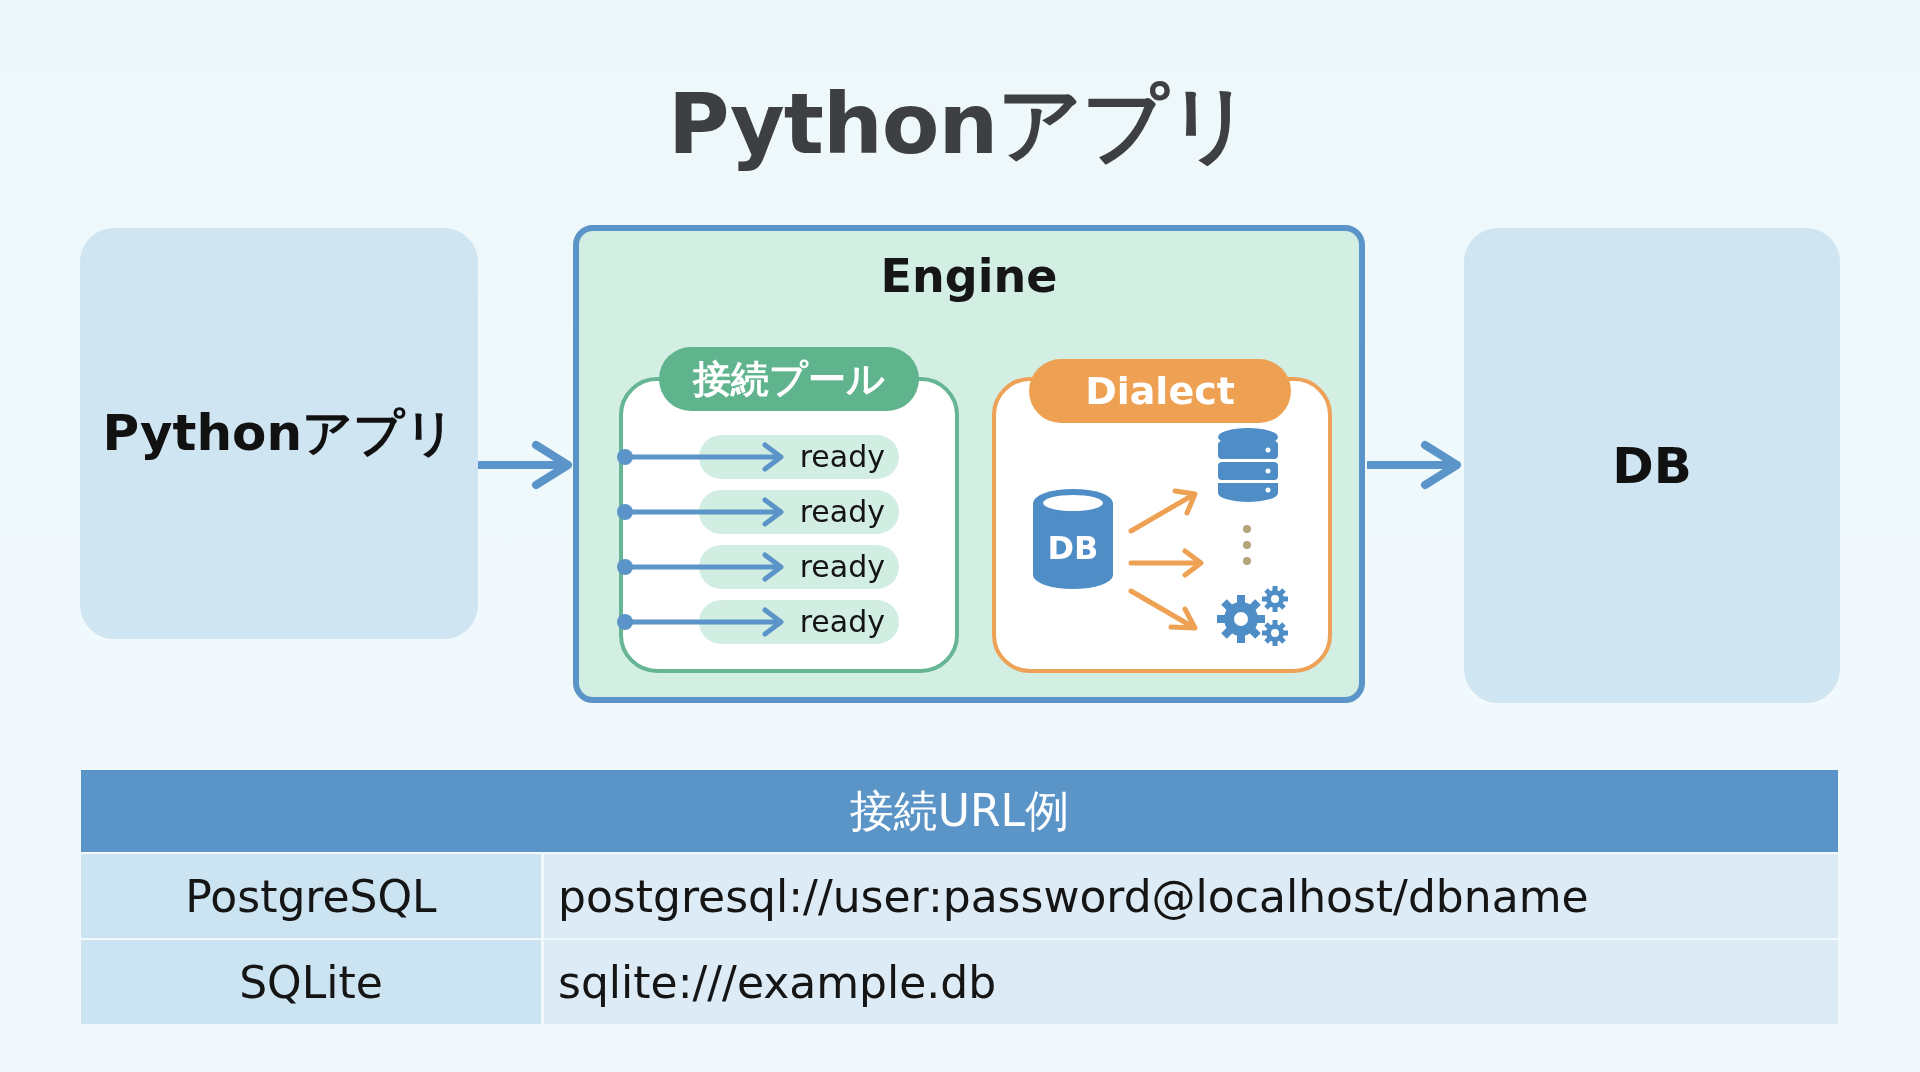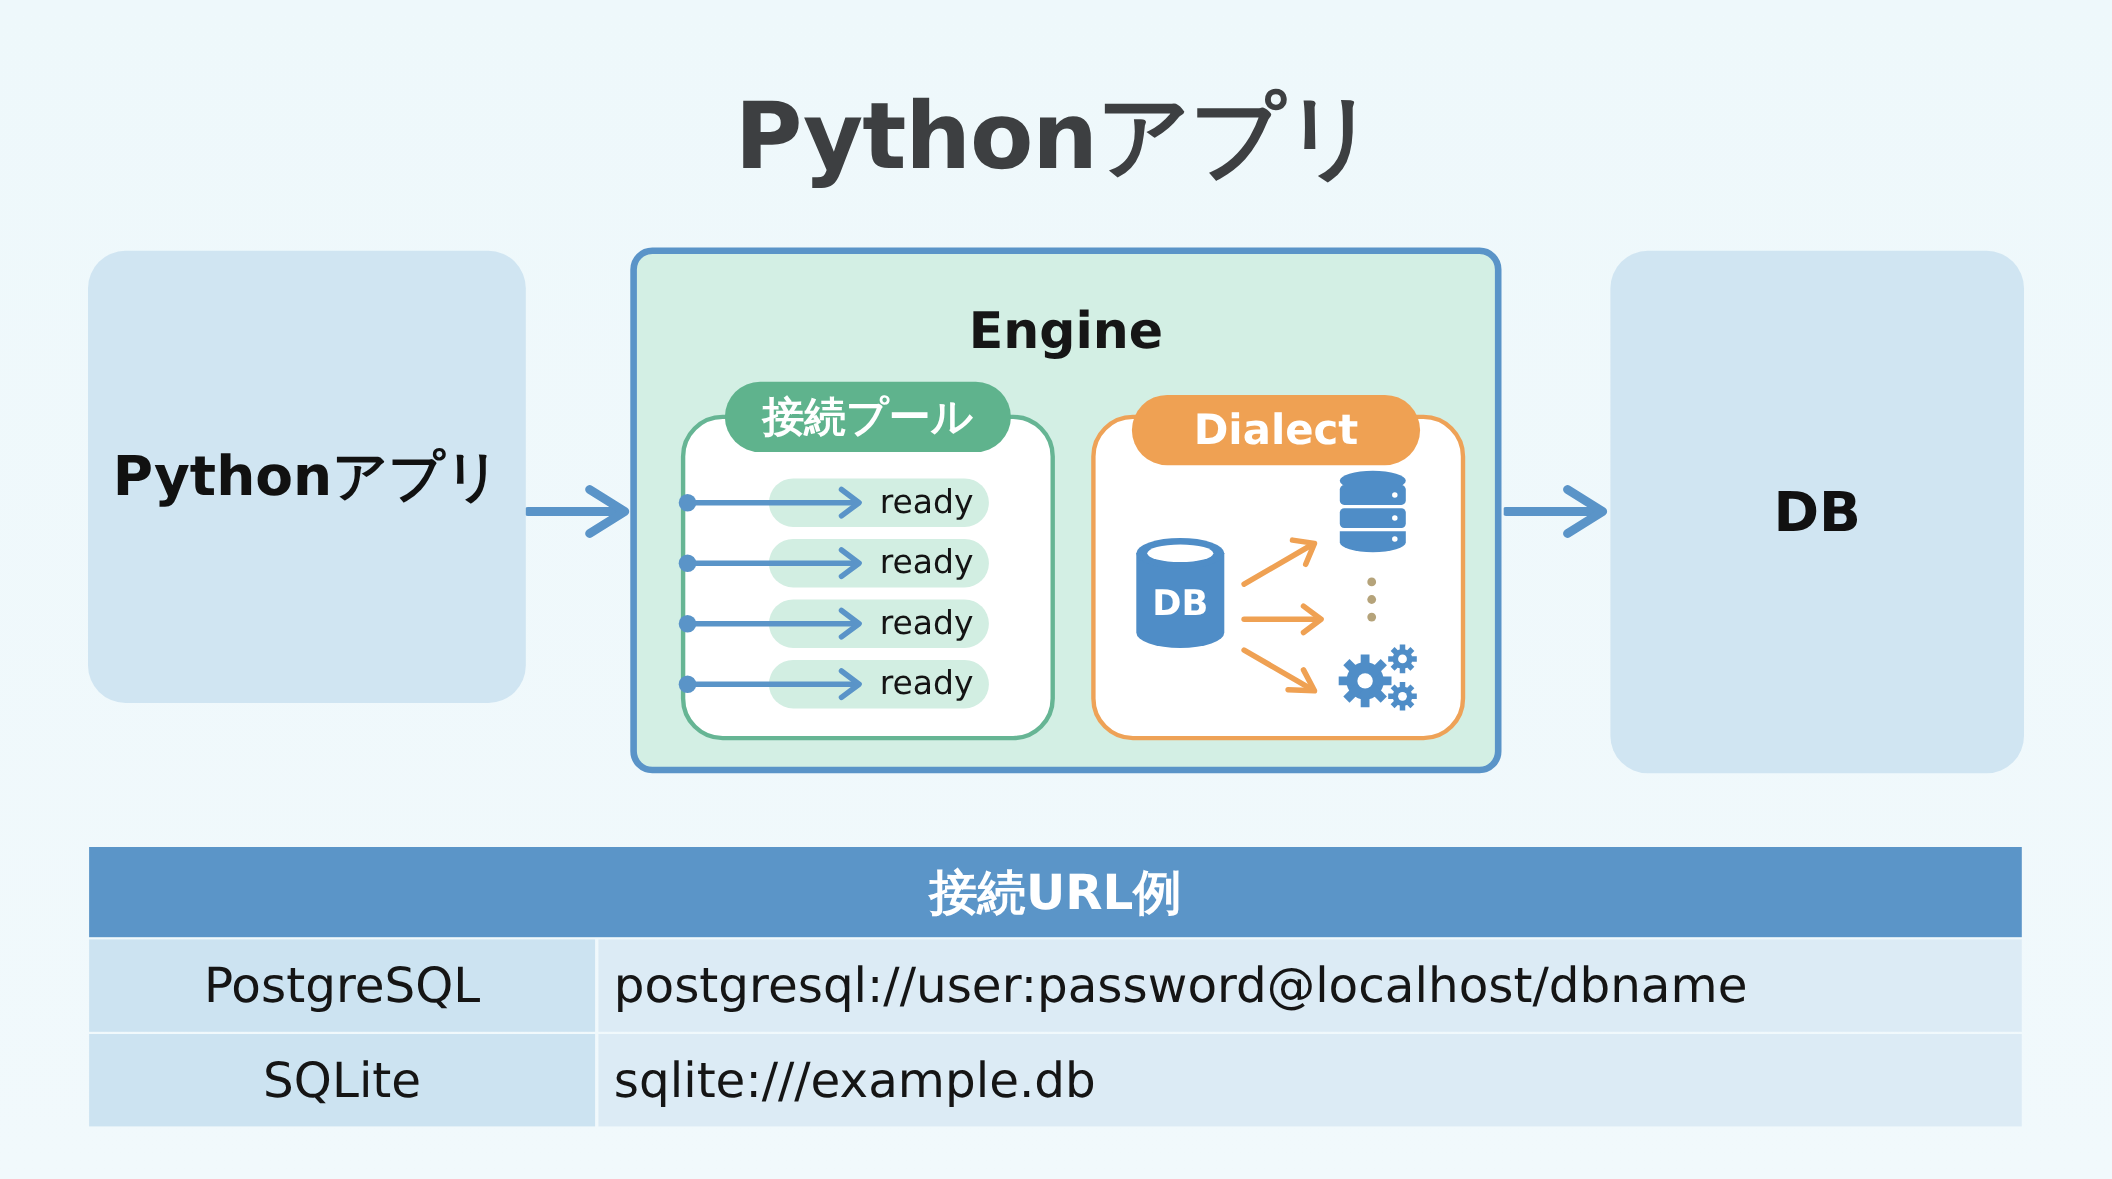--- a/index.html
+++ b/index.html
@@ -18,42 +18,42 @@
     display:flex; align-items:center; justify-content:center;
     font-weight:bold; color:#111; font-size:50px;
   }
   #app-box { left:80px; top:228px; width:398px; height:411px; }
   #db-box { left:1464px; top:228px; width:376px; height:475px; }
 
   #engine-box {
     left:573px; top:225px; width:792px; height:478px;
     background:#d3efe4; border:6px solid #5a94c8; border-radius:20px; box-sizing:border-box;
   }
-  .engine-label { left:0; width:100%; top:42px; text-align:center; font-size:46px; font-weight:bold; color:#161616; }
+  .engine-label { left:0; width:100%; top:18px; text-align:center; font-size:46px; font-weight:bold; color:#161616; }
 
   .panel { background:#fff; border-radius:38px; box-sizing:border-box; }
   #pool-panel { left:40px; top:146px; width:340px; height:296px; border:4px solid #66b594; }
   #dialect-panel { left:413px; top:146px; width:340px; height:296px; border:4px solid #eea257; }
 
   .pill {
     height:64px; border-radius:32px; color:#fff; font-weight:bold; font-size:38px;
     display:flex; align-items:center; justify-content:center;
   }
   #pool-pill { left:80px; top:116px; width:260px; background:#5fb38d; }
   #dialect-pill { left:450px; top:128px; width:262px; background:#efa153; }
 
   .row { left:36px; width:284px; height:44px; }
   .row .bg { position:absolute; left:84px; top:0; width:200px; height:44px; background:#d2eee2; border-radius:22px; }
   .row .ready { position:absolute; right:14px; top:4px; font-size:30px; color:#141414; }
   .row svg { position:absolute; left:0; top:0; }
   #table {
     left:81px; top:770px; width:1757px;
   }
   .thead {
-    height:82px; background:#5b95c8; color:#fff; font-weight:bold; font-size:44px;
+    height:82px; background:#5b95c8; color:#fff; font-weight:normal; font-size:44px;
     display:flex; align-items:center; justify-content:center;
   }
   .trow { display:flex; height:84px; margin-top:2px; }
   .tcell-l {
     width:460px; background:#cce3f1; display:flex; align-items:center; justify-content:center;
     font-size:44px; color:#151515;
   }
   .tcell-r {
     flex:1; margin-left:3px; background:#dcebf5; display:flex; align-items:center; padding-left:14px;
     font-size:44px; color:#151515;

